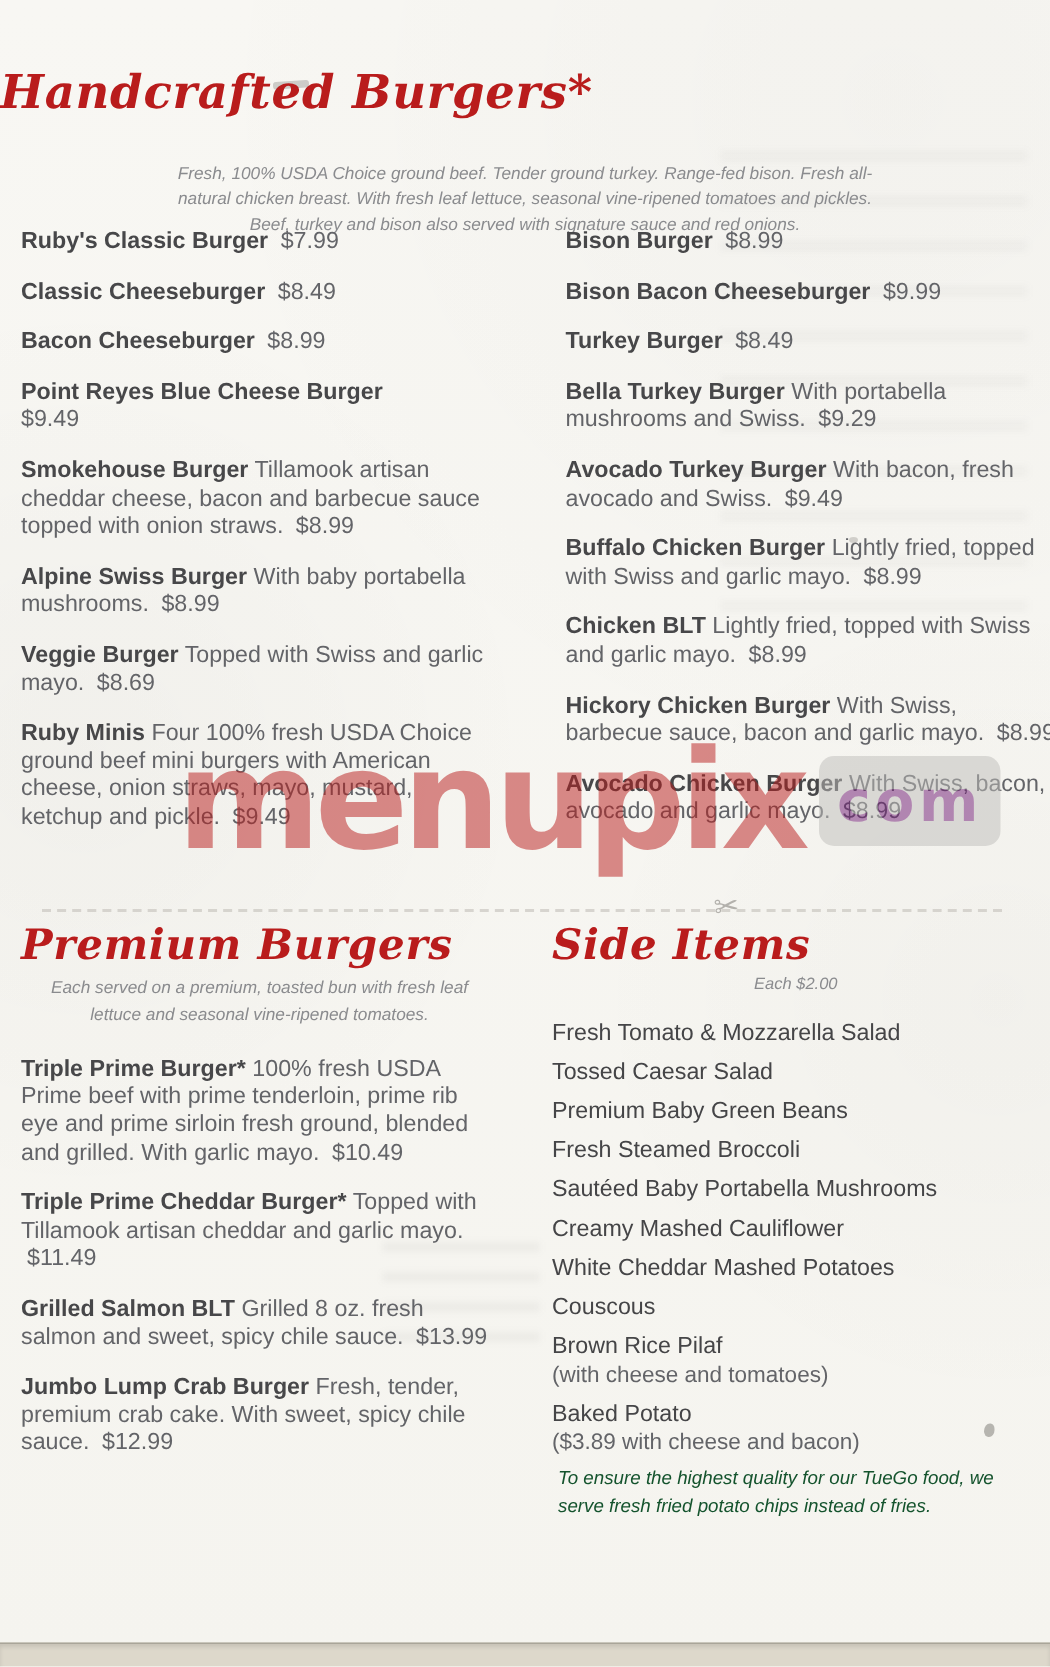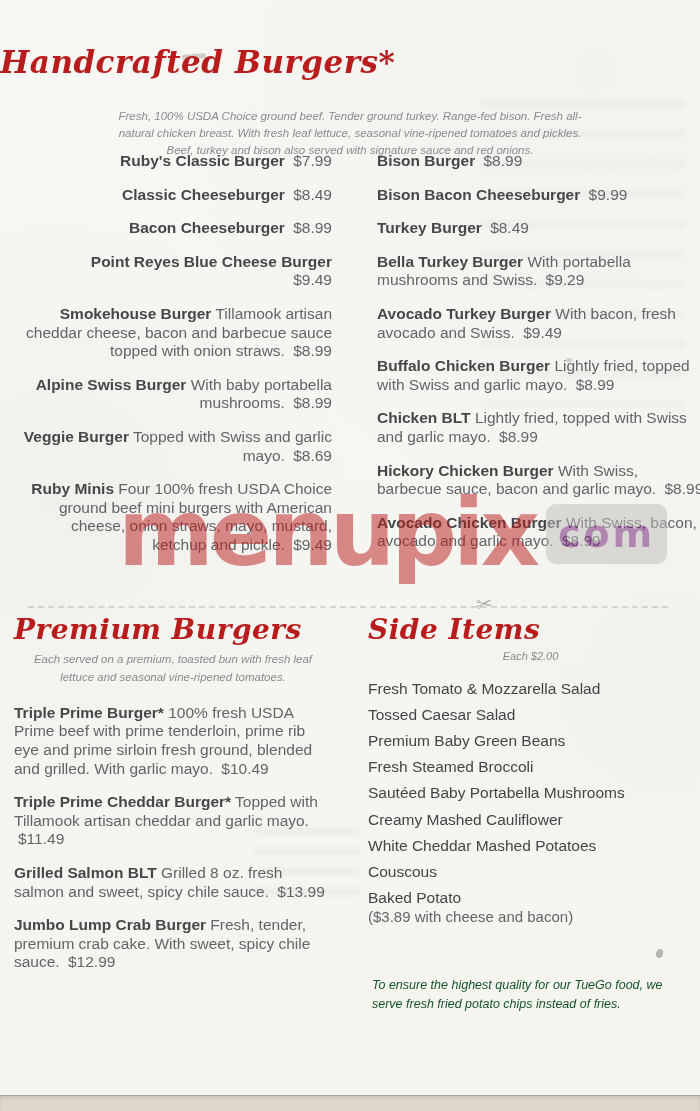--- a/index.html
+++ b/index.html
@@ -30,21 +30,21 @@
   }
   #hc-header{position:absolute;top:46px;left:0;width:700px;}
   #hc-header .serif-head{font-size:31px;}
   .section-sub{
     font-style:italic;color:#8a8b8e;text-align:center;
     font-size:11.5px;line-height:1.5;margin:7px auto 0;
   }
   #hc-header .section-sub{width:480px;margin-top:29px;}
   
   .col{position:absolute;}
-  #col-left{left:14px;top:152px;width:318px;text-align:right;}
+  #col-left{left:14px;top:152px;width:318px;}
   #col-right{left:377px;top:152px;width:327px;}
   .item{font-size:15.5px;line-height:1.2;margin-bottom:15px;color:#636468;}
   .item .nm{color:#474749;font-weight:bold;}
   .item .pr{margin-left:4px;white-space:nowrap;}
   .item .pr.block{display:block;margin-left:0;}
   
   #premium{left:14px;top:615px;width:318px;}
   #premium .serif-head{font-size:28px;}
   #premium .section-sub{width:300px;}
   #premium .items{margin-top:18px;}
@@ -272,20 +272,24 @@
     </div>
     <div class="side">
       <div class="nm">White Cheddar Mashed Potatoes</div>
 
     </div>
     <div class="side">
       <div class="nm">Couscous</div>
 
     </div>
     <div class="side">
+      <div class="nm">Brown Rice Pilaf</div>
+      <div class="note">(with cheese and tomatoes)</div>
+    </div>
+    <div class="side">
       <div class="nm">Baked Potato</div>
       <div class="note">($3.89 with cheese and bacon)</div>
     </div>
   </div>
 </div>
 
 <div id="side-footnote">To ensure the highest quality for our TueGo food, we serve fresh fried potato chips instead of fries.</div>
 
 <div class="scan-edge"></div>
 

